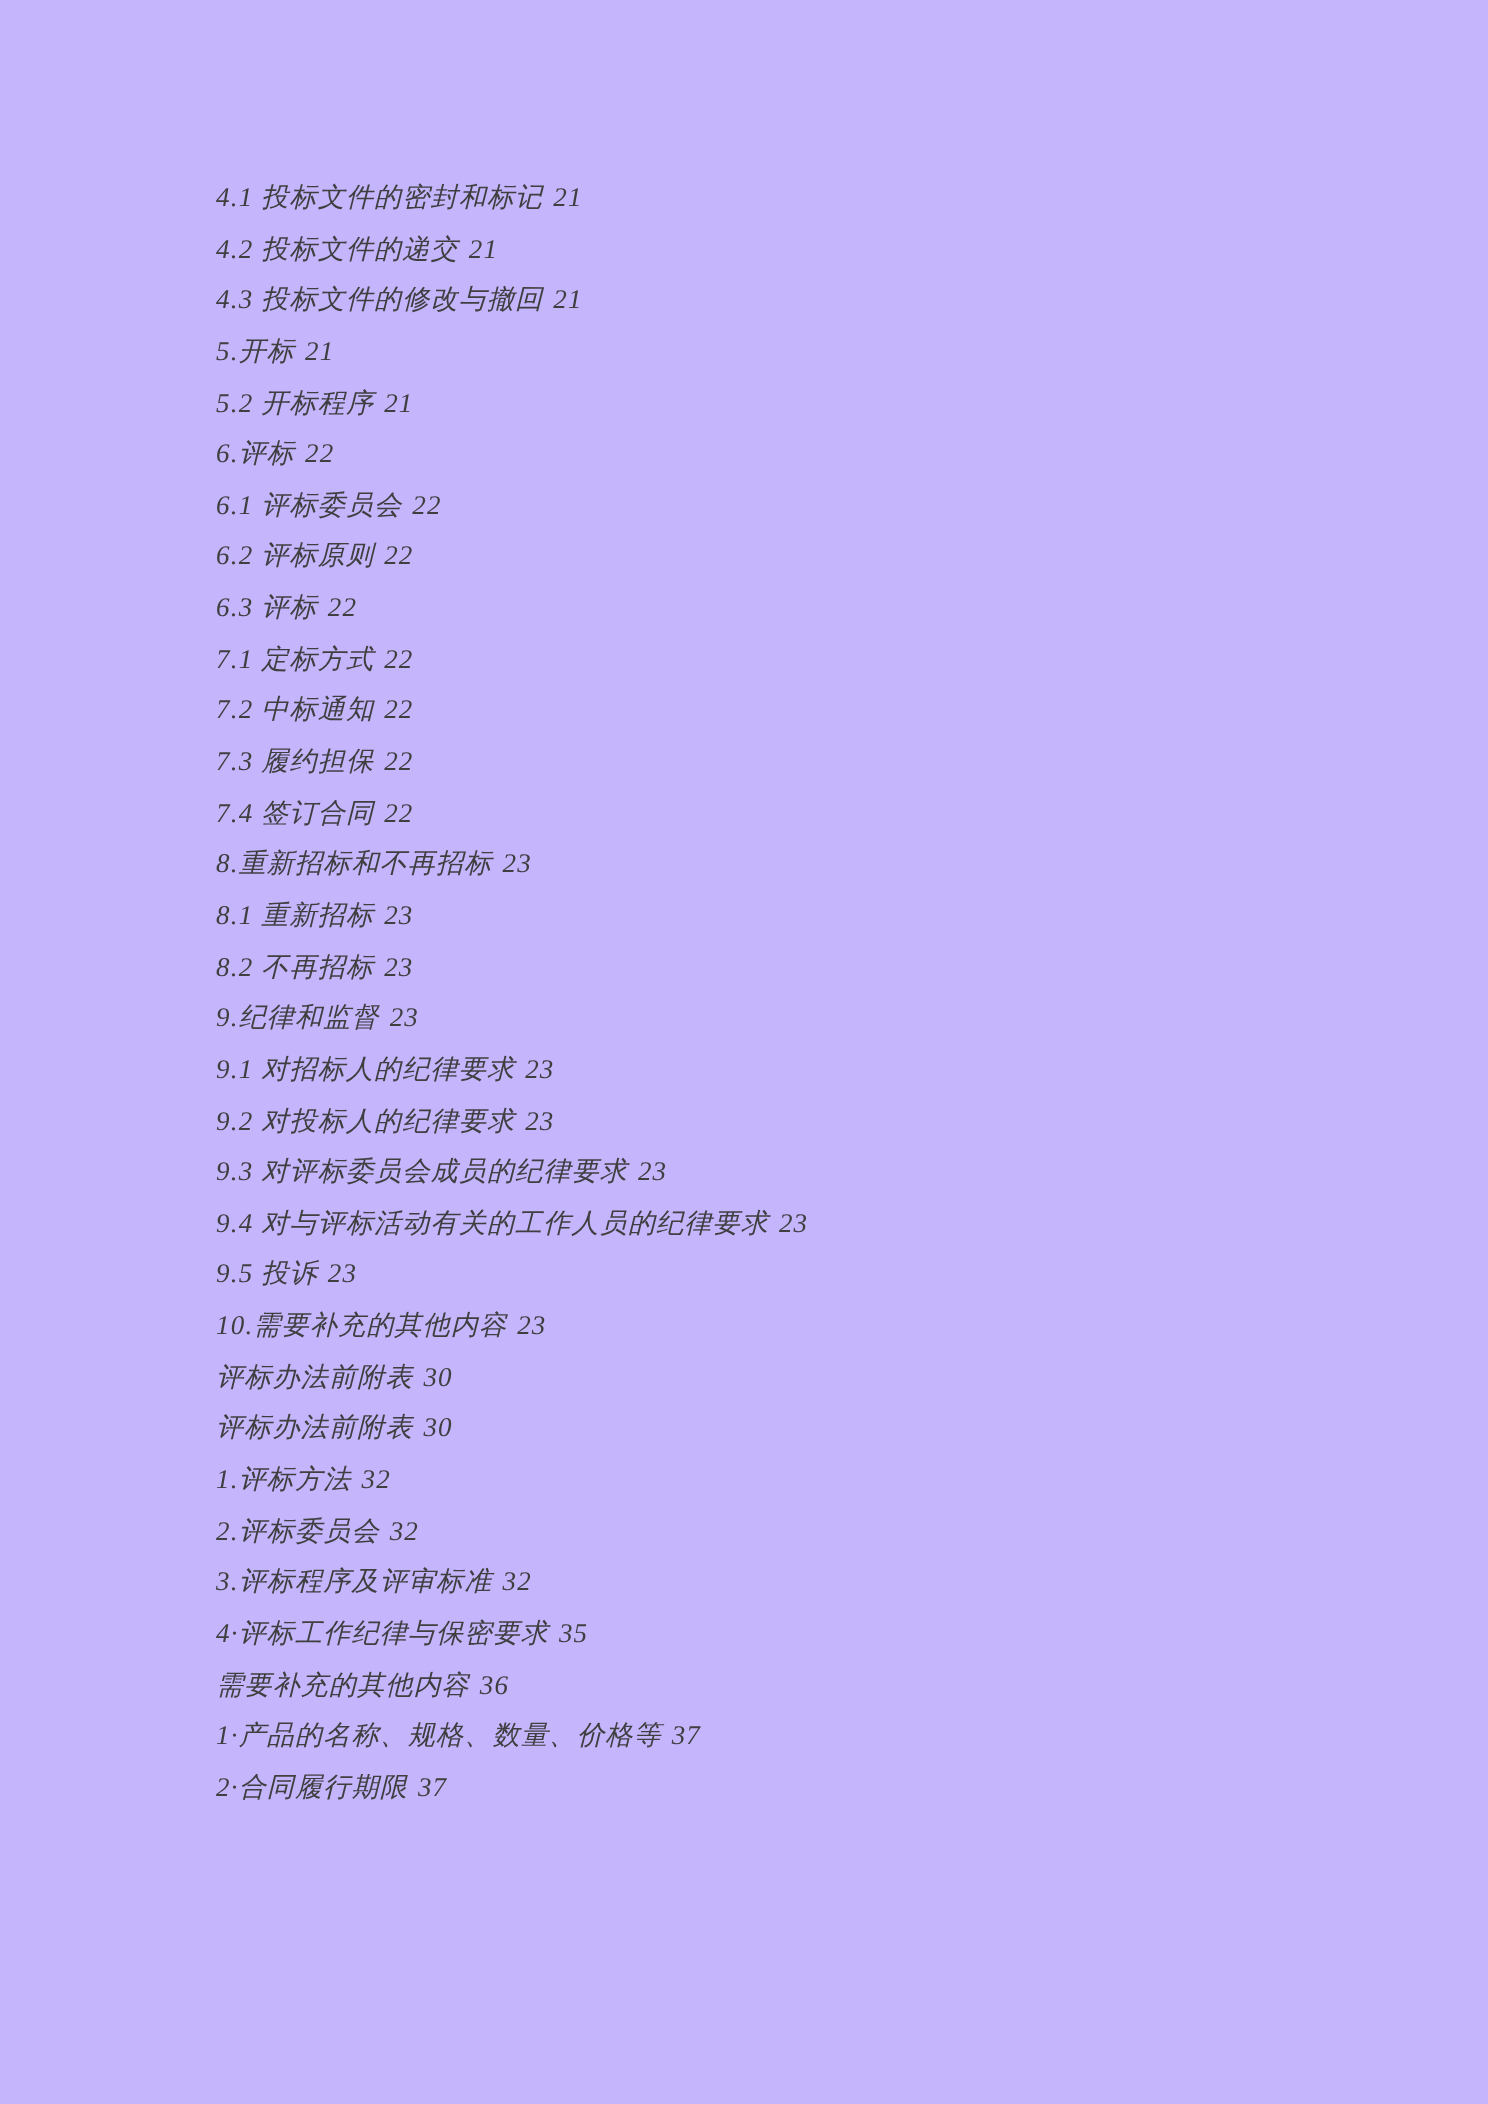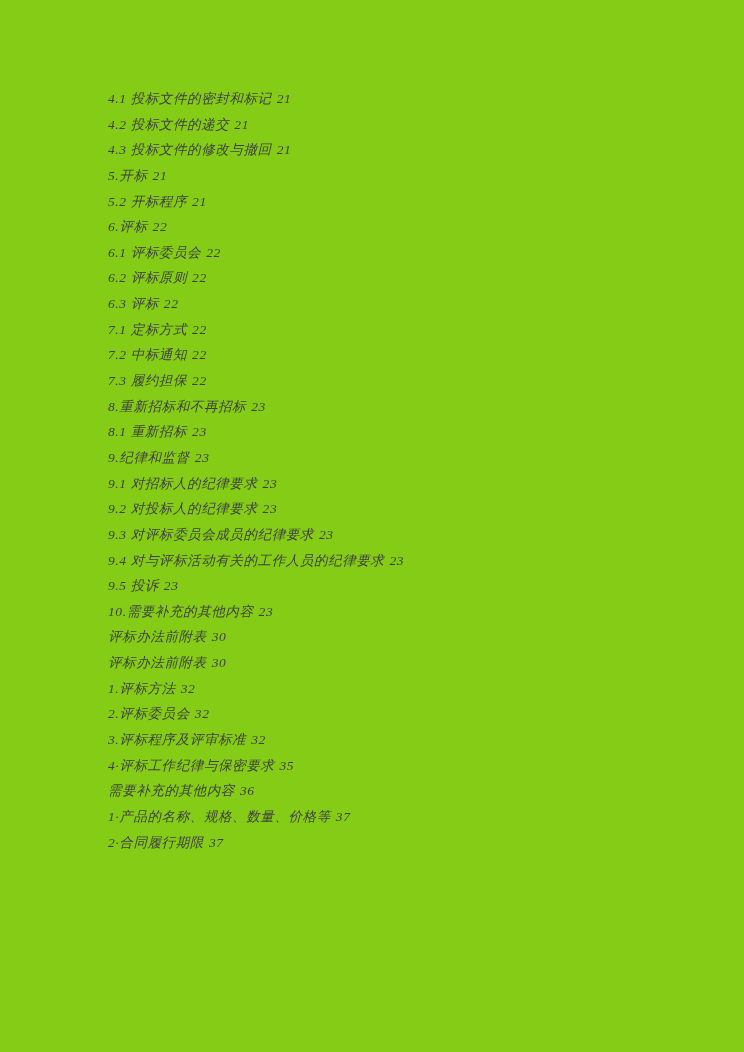--- a/index.html
+++ b/index.html
@@ -9,21 +9,21 @@
   }
   body {
     width: 744px;
     height: 1052px;
     overflow: hidden;
   }
   .page {
     box-sizing: border-box;
     width: 744px;
     height: 1052px;
-    background: #84cc16;
+    background: #c4b5fd;
     padding: 86px 60px 0 108px;
   }
   .toc-list {
     font-family: "Liberation Serif", "DejaVu Serif", serif;
     font-style: italic;
     font-size: 13.5px;
     color: #3f3f3f;
     letter-spacing: 0.6px;
   }
   .toc-entry {
@@ -45,22 +45,24 @@
       <div class="toc-entry"><span>4.3 投标文件的修改与撤回</span><span class="pg">21</span></div>
       <div class="toc-entry"><span>5.开标</span><span class="pg">21</span></div>
       <div class="toc-entry"><span>5.2 开标程序</span><span class="pg">21</span></div>
       <div class="toc-entry"><span>6.评标</span><span class="pg">22</span></div>
       <div class="toc-entry"><span>6.1 评标委员会</span><span class="pg">22</span></div>
       <div class="toc-entry"><span>6.2 评标原则</span><span class="pg">22</span></div>
       <div class="toc-entry"><span>6.3 评标</span><span class="pg">22</span></div>
       <div class="toc-entry"><span>7.1 定标方式</span><span class="pg">22</span></div>
       <div class="toc-entry"><span>7.2 中标通知</span><span class="pg">22</span></div>
       <div class="toc-entry"><span>7.3 履约担保</span><span class="pg">22</span></div>
+      <div class="toc-entry"><span>7.4 签订合同</span><span class="pg">22</span></div>
       <div class="toc-entry"><span>8.重新招标和不再招标</span><span class="pg">23</span></div>
       <div class="toc-entry"><span>8.1 重新招标</span><span class="pg">23</span></div>
+      <div class="toc-entry"><span>8.2 不再招标</span><span class="pg">23</span></div>
       <div class="toc-entry"><span>9.纪律和监督</span><span class="pg">23</span></div>
       <div class="toc-entry"><span>9.1 对招标人的纪律要求</span><span class="pg">23</span></div>
       <div class="toc-entry"><span>9.2 对投标人的纪律要求</span><span class="pg">23</span></div>
       <div class="toc-entry"><span>9.3 对评标委员会成员的纪律要求</span><span class="pg">23</span></div>
       <div class="toc-entry"><span>9.4 对与评标活动有关的工作人员的纪律要求</span><span class="pg">23</span></div>
       <div class="toc-entry"><span>9.5 投诉</span><span class="pg">23</span></div>
       <div class="toc-entry"><span>10.需要补充的其他内容</span><span class="pg">23</span></div>
       <div class="toc-entry"><span>评标办法前附表</span><span class="pg">30</span></div>
       <div class="toc-entry"><span>评标办法前附表</span><span class="pg">30</span></div>
       <div class="toc-entry"><span>1.评标方法</span><span class="pg">32</span></div>

